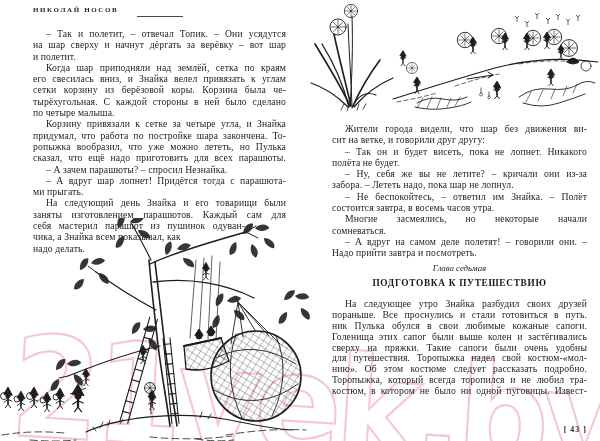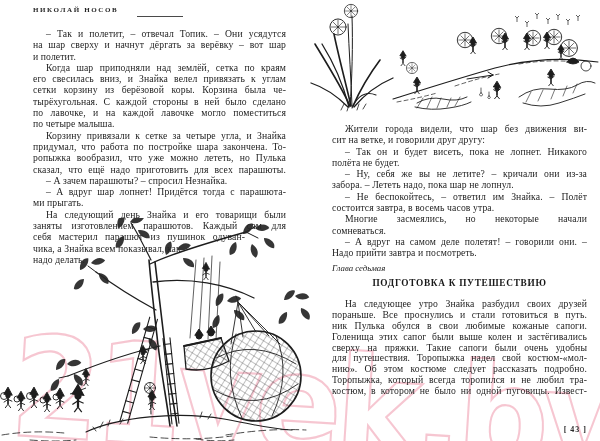--- a/index.html
+++ b/index.html
@@ -20,21 +20,21 @@
   .tcol{position:absolute;z-index:2;}
   .tl{
     height:var(--lh,11.3px);line-height:var(--lh,11.3px);
     font-size:9.7px;font-weight:normal;letter-spacing:0.1px;
     white-space:normal;overflow:visible;color:#1e1e1e;
   }
   .tl.j{text-align:justify;text-align-last:justify;}
   .tl.i{text-indent:13px;}
   
   .kicker{
-    left:332px;top:263px;width:255px;
+    left:332px;top:263px;width:255px;text-align:center;
     font:italic 8.8px/11px "Liberation Serif",serif;color:#222;
   }
   .chtitle{
     left:332px;top:277px;width:255px;text-align:center;
     font:bold 9.3px/12px "Liberation Serif",serif;letter-spacing:0.7px;color:#191919;
   }
   .pagenum{
     left:332px;top:425px;width:255px;text-align:right;
     font:bold 8px/10px "Liberation Serif",serif;letter-spacing:1px;color:#2a2a2a;
   }
@@ -58,21 +58,20 @@
 <div class="layer runrule"></div>
 
 <div class="tcol" style="left:33px;top:28px;width:253px;--lh:11.3px;">
     <div class="tl j i">– Так и полетит, – отвечал Топик. – Они усядутся</div>
     <div class="tl j">на шар сверху и начнут дёргать за верёвку – вот шар</div>
     <div class="tl">и полетит.</div>
     <div class="tl j i">Когда шар приподняли над землёй, сетка по краям</div>
     <div class="tl j">его свесилась вниз, и Знайка велел привязать к углам</div>
     <div class="tl j">сетки корзину из берёзовой коры. Корзина была че-</div>
     <div class="tl j">тырёхугольная. С каждой стороны в ней было сделано</div>
-    <div class="tl j">по лавочке, и на каждой лавочке могло поместиться</div>
     <div class="tl">по четыре малыша.</div>
     <div class="tl j i">Корзину привязали к сетке за четыре угла, и Знайка</div>
     <div class="tl j">придумал, что работа по постройке шара закончена. То-</div>
     <div class="tl j">ропыжка вообразил, что уже можно лететь, но Пулька</div>
     <div class="tl j">сказал, что ещё надо приготовить для всех парашюты.</div>
     <div class="tl i">– А зачем парашюты? – спросил Незнайка.</div>
     <div class="tl j i">– А вдруг шар лопнет! Придётся тогда с парашюта-</div>
     <div class="tl">ми прыгать.</div>
     <div class="tl j i">На следующий день Знайка и его товарищи были</div>
     <div class="tl j">заняты изготовлением парашютов. Каждый сам для</div>

